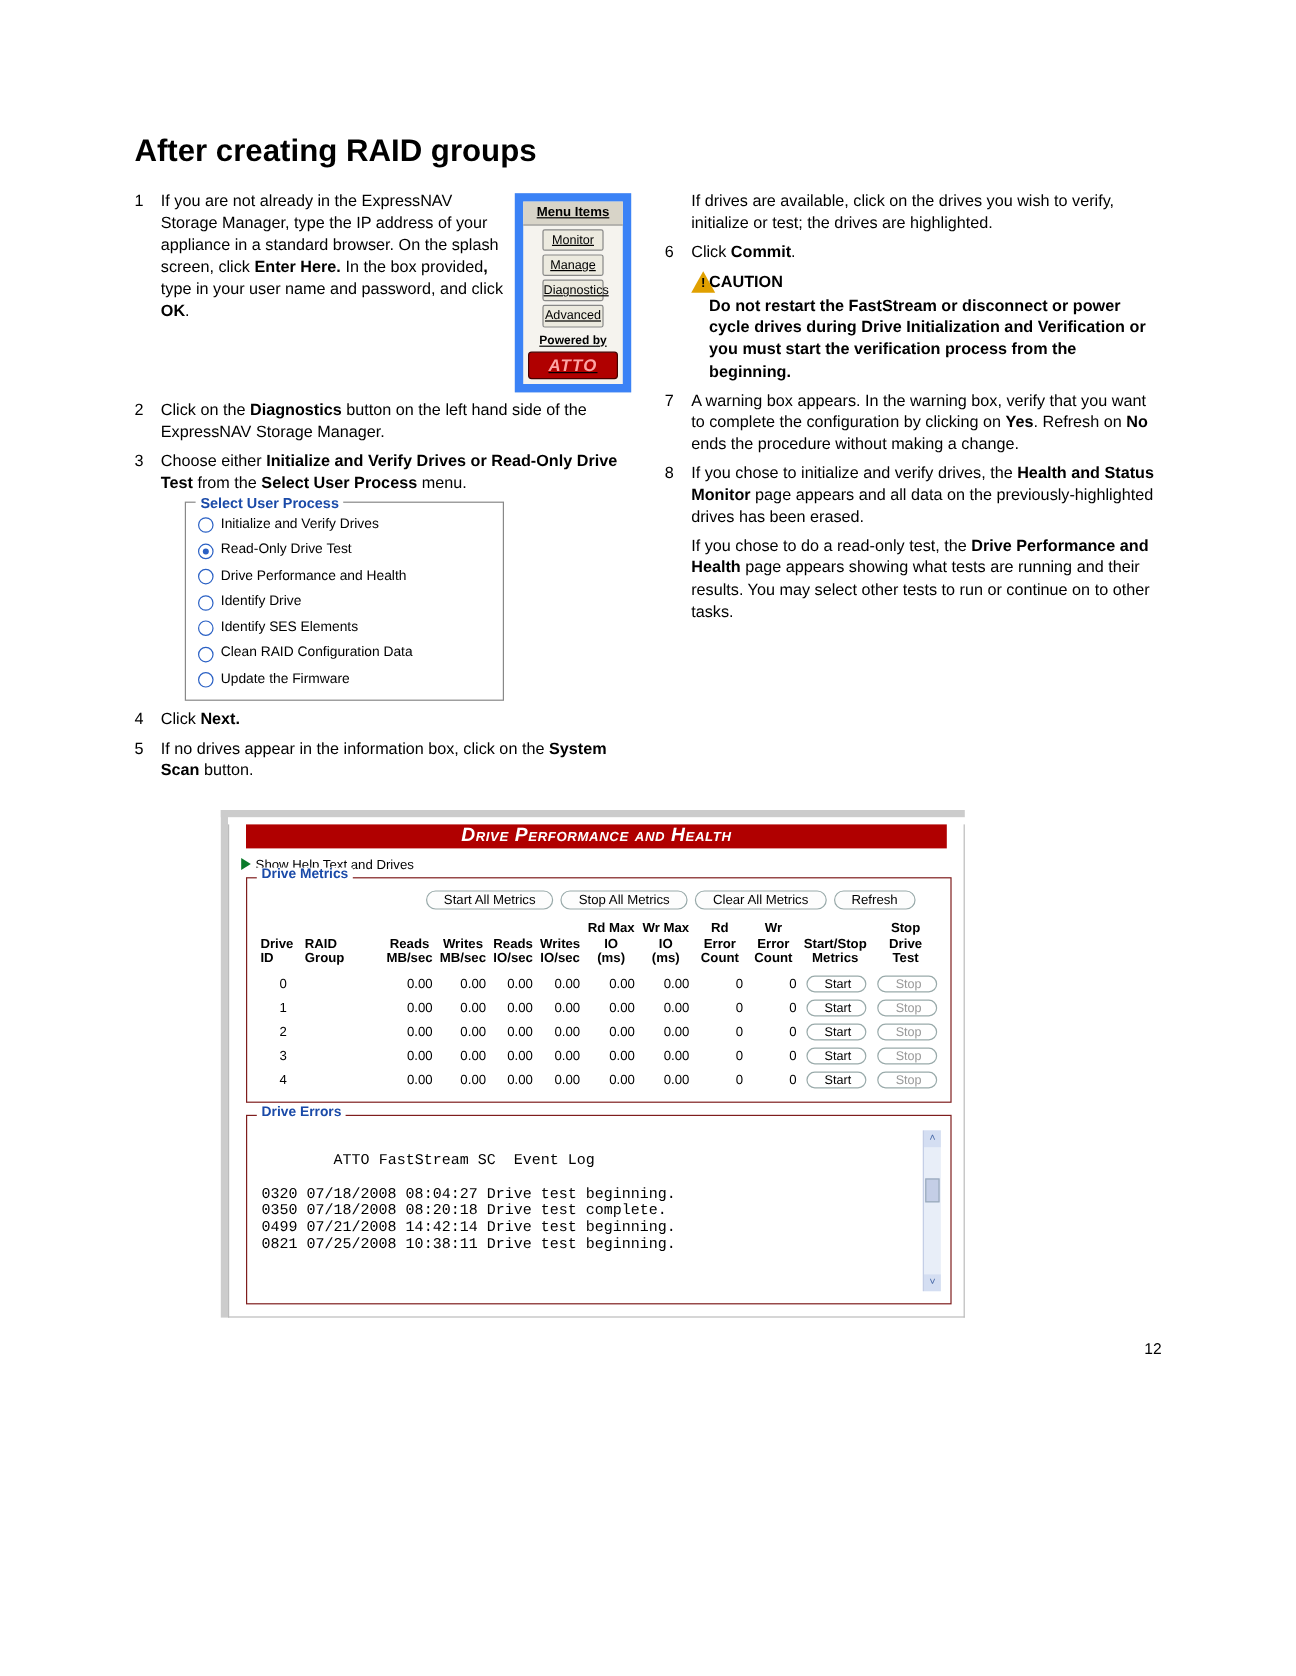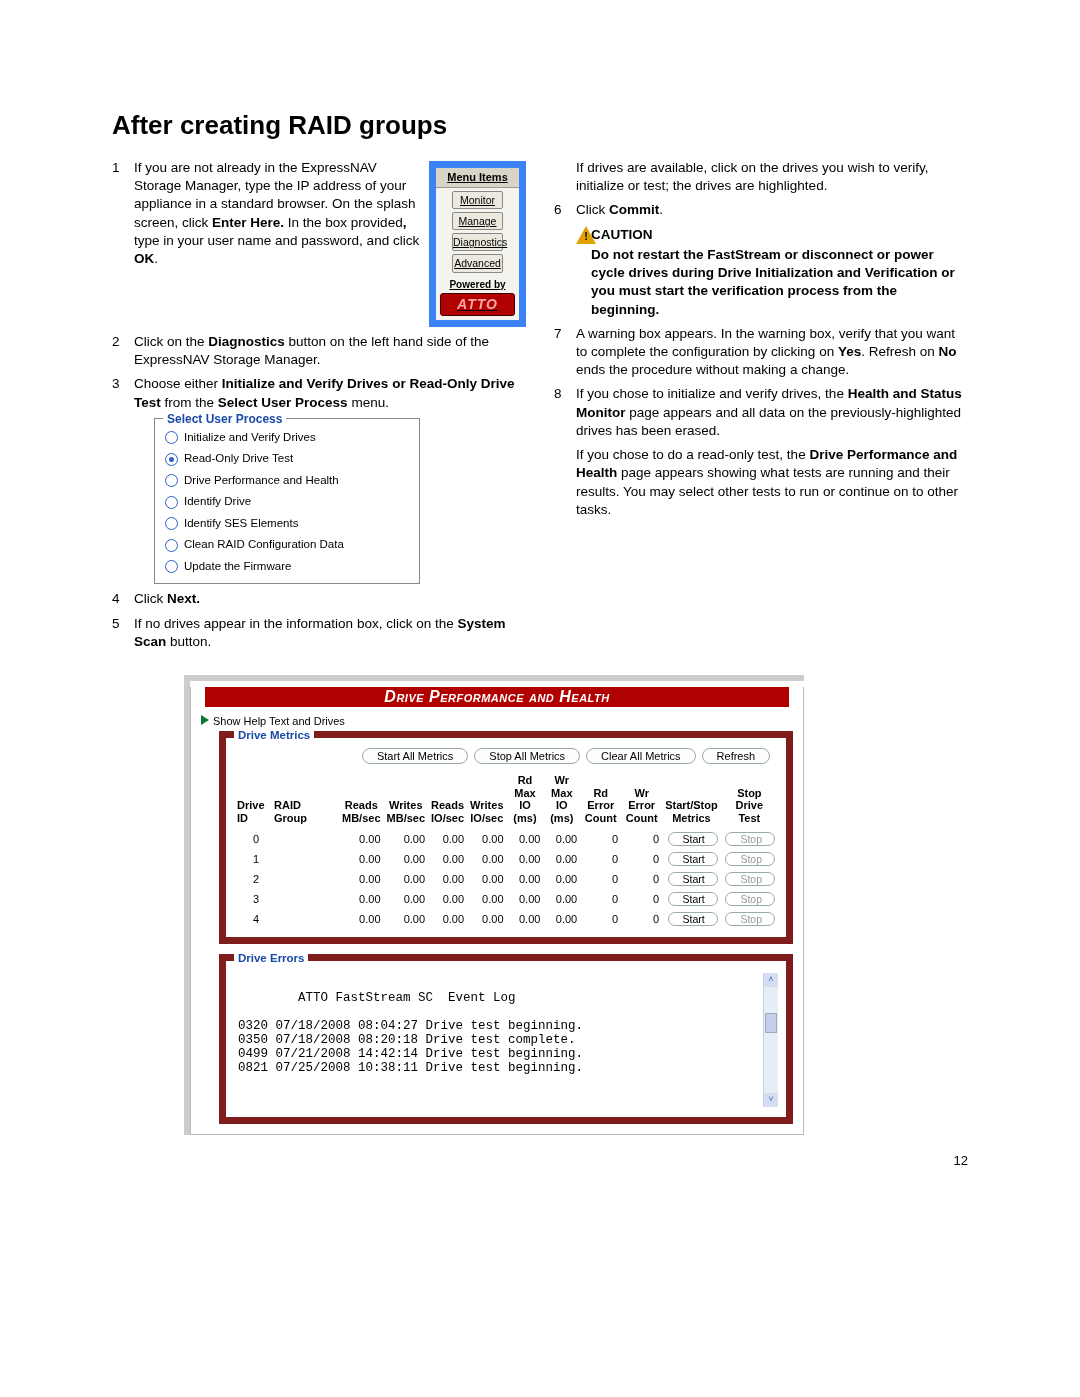--- a/index.html
+++ b/index.html
@@ -185,22 +185,22 @@
     gap: 4px;
     font-size: 11px;
   }
   .tri-icon {
     width: 0; height: 0;
     border-top: 5px solid transparent;
     border-bottom: 5px solid transparent;
     border-left: 8px solid #0a7a2a;
   }
   .dph-fieldset {
-    border: 7px solid #7f1d1d;
-    margin: 0 10px 10px 28px;
+    border: 1px solid #7f1d1d;
+    margin: 0 10px 10px 14px;
     position: relative;
     padding: 10px 8px 8px 8px;
   }
   .dph-fieldset .legend {
     position: absolute;
     top: -9px; left: 8px;
     background: #fff;
     padding: 0 4px;
     color: #1a4aa8;
     font-weight: bold;

